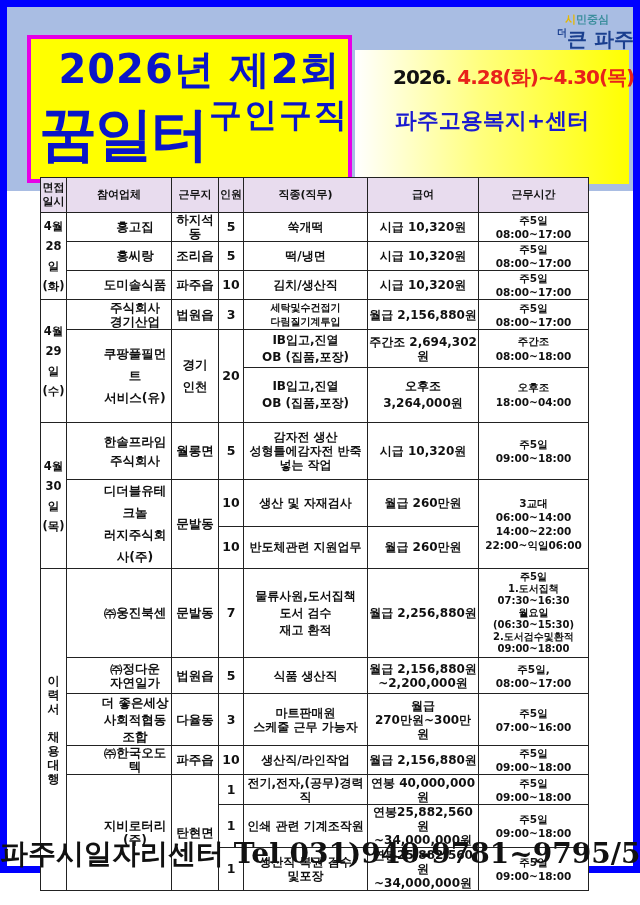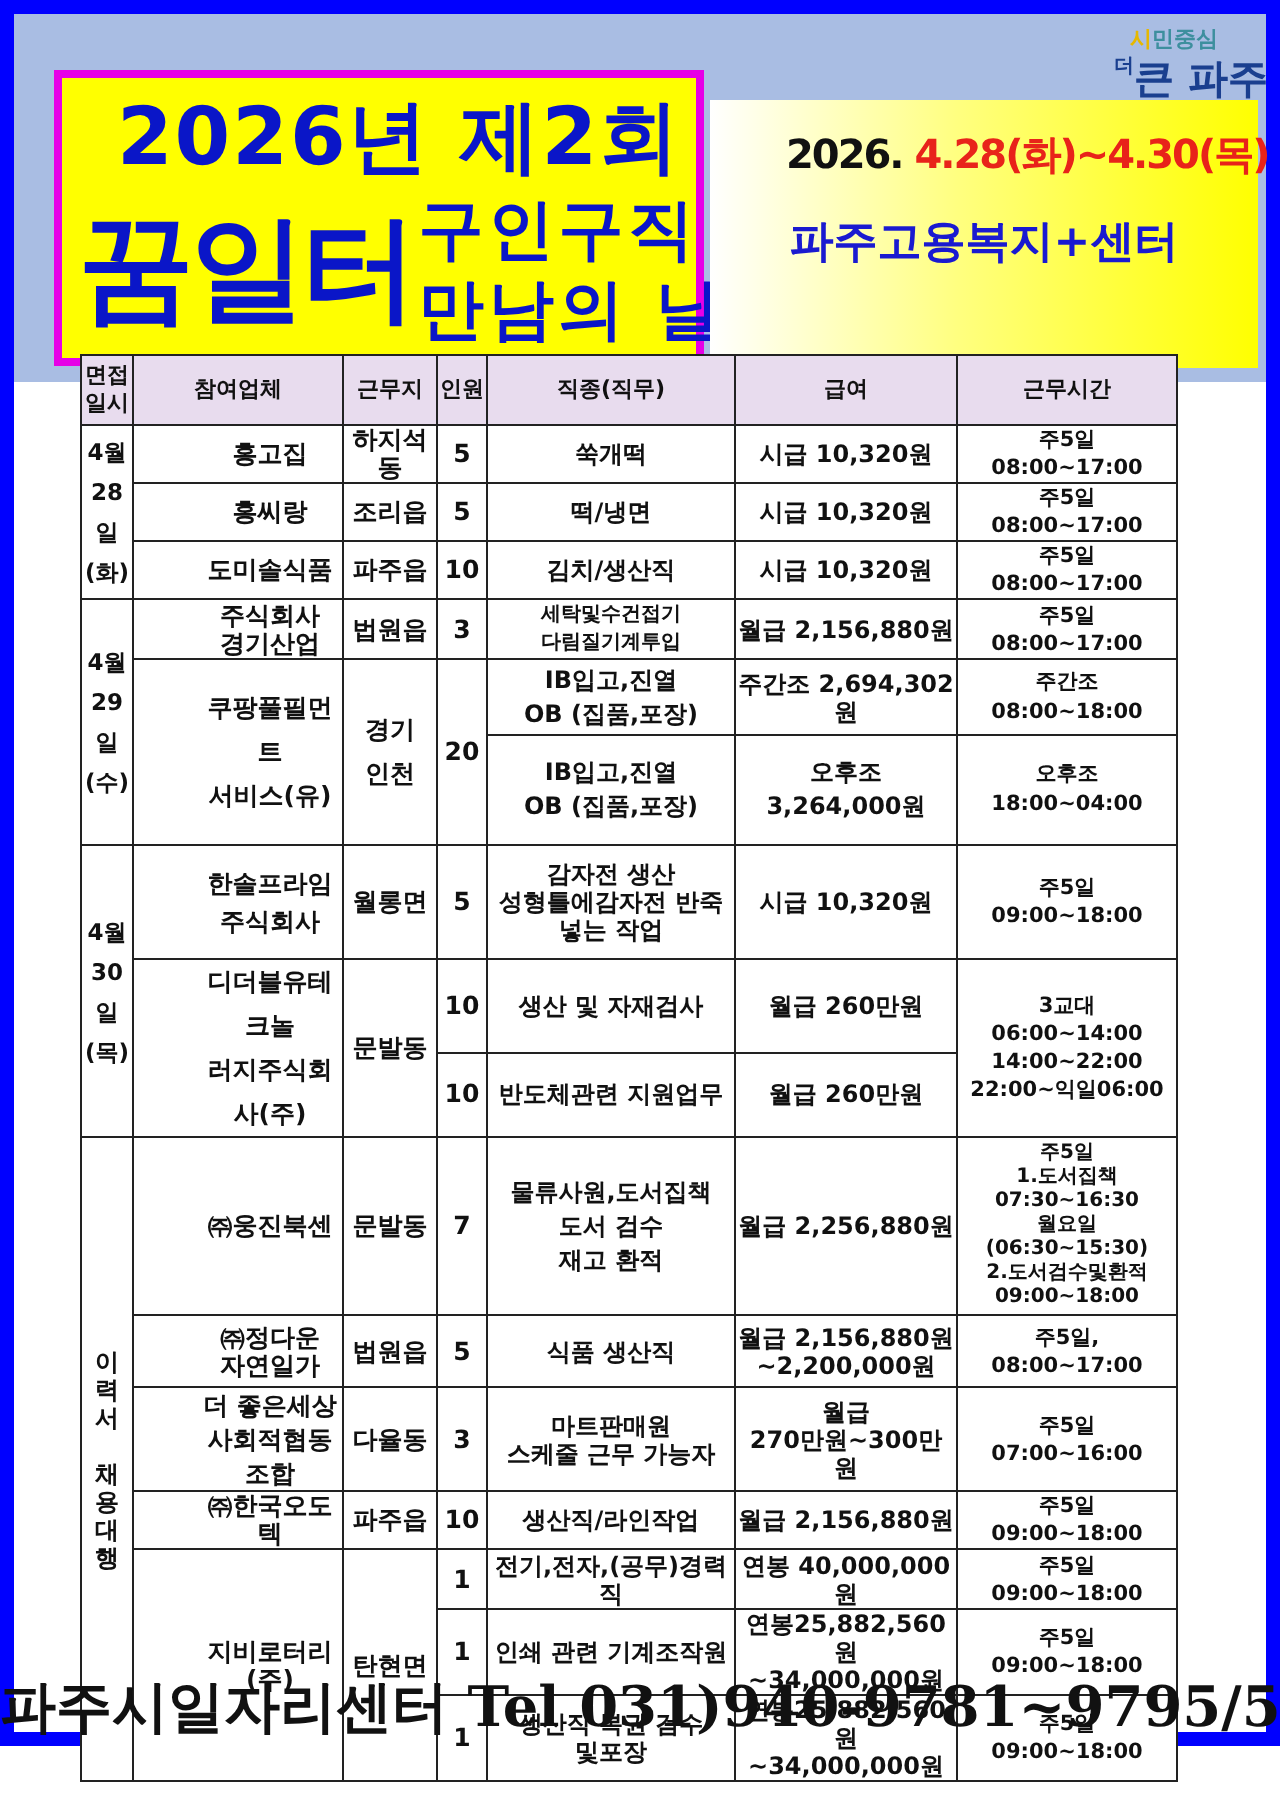--- a/index.html
+++ b/index.html
@@ -49,21 +49,20 @@
     <div class="logo">
       <div class="logo-top"><span class="c1">시</span><span>민중심</span></div>
       <div class="logo-bottom"><span class="sm">더</span><span>큰 파주</span></div>
     </div>
 
     <div class="title-box">
       <div class="title-line1">2026년 제2회</div>
       <div class="title-big">꿈일터</div>
       <div class="title-small">
         <div>구인구직</div>
-        <div>만남의 날</div>
       </div>
     </div>
 
     <div class="info-box">
       <div class="info-date"><span class="y">2026.</span> <span class="d">4.28(화)~4.30(목)</span></div>
       <div class="info-center">파주고용복지+센터</div>
     </div>
   </div>
 </div>
 

